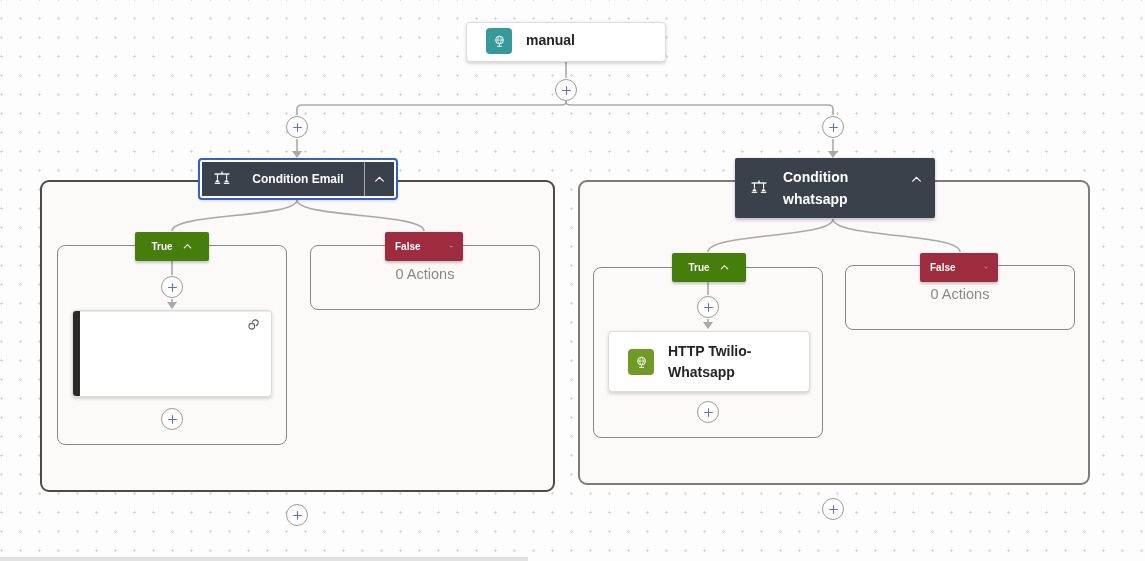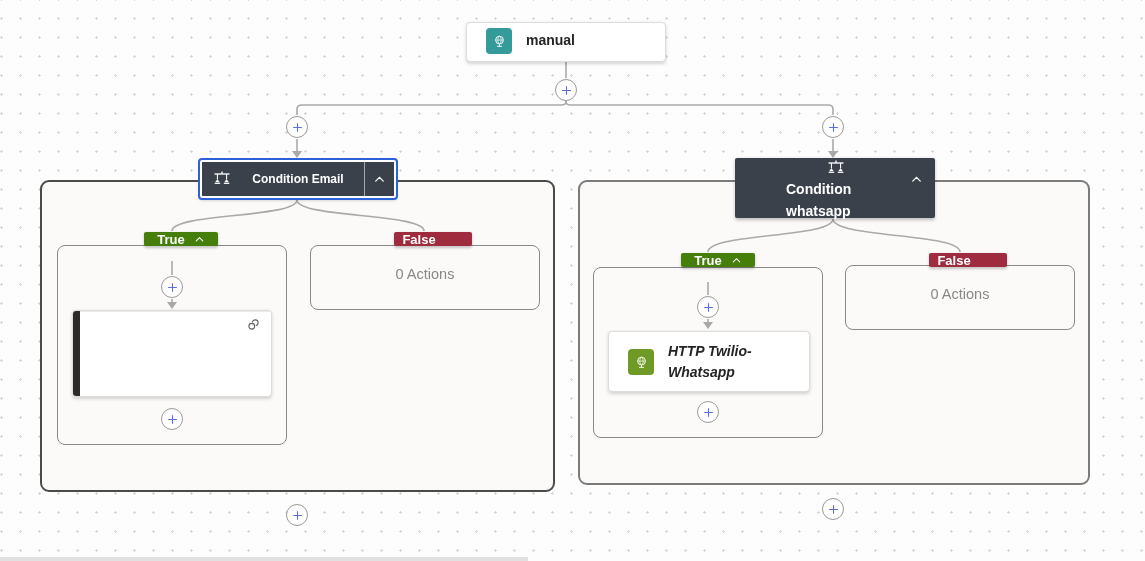--- a/index.html
+++ b/index.html
@@ -54,48 +54,48 @@
   #email-card { left:72px; top:310px; width:200px; height:87px; flex-direction:column; align-items:stretch; }
   #email-card .top-row { display:flex; align-items:center; padding:9px 10px 7px 12px; flex:1; }
   #email-card .footer {
     border-top:1px solid #edebe9; height:26px; display:flex; align-items:center;
     justify-content:flex-end; padding-right:10px;
   }
   #email-card .stripe-wrap { position:absolute; left:0; top:0; bottom:0; width:7px; background:#2b2a29; }
   #email-card .inner { margin-left:7px; display:flex; flex-direction:column; height:100%; }
 
   
-  #http-card { left:608px; top:331px; width:202px; height:61px;font-style:italic; }
+  #http-card { left:608px; top:331px; width:202px; height:61px; }
 
   
   .cond-header {
     position:absolute; background:#3a414b; color:#fff; display:flex; align-items:center;
     border-radius:2px; box-shadow:0 1.2px 3.6px rgba(0,0,0,.25); cursor:pointer;
   }
   #cond-email-header {
     left:200px; top:160px; width:196px; height:38px;
     border:2px solid #ffffff; outline:2px solid #2c62d9;
   }
   #cond-email-header .hdr-label { flex:1; text-align:center; font-size:12px; font-weight:bold; }
   #cond-email-header .chev-cell {
     width:30px; align-self:stretch; display:flex; align-items:center; justify-content:center;
     border-left:1px solid rgba(255,255,255,.55); cursor:pointer;
   }
-  #cond-whatsapp-header { left:735px; top:158px; width:200px; height:60px; padding:0 12px;flex-direction:column; }
+  #cond-whatsapp-header { left:735px; top:158px; width:200px; height:60px; padding:0 12px; }
   #cond-whatsapp-header .hdr-label { font-size:14px; font-weight:bold; width:112px; margin-left:14px; line-height:1.6; }
   #cond-whatsapp-header .chev-abs { position:absolute; right:12px; top:14px; cursor:pointer; }
 
   .cond-icon { width:20px; height:20px; flex:0 0 20px; margin-left:10px; }
   #cond-whatsapp-header .cond-icon { margin-left:2px; }
 
   
   .badge {
-    position:absolute; height:14px; border-radius:2px; color:#fff; display:flex;
-    align-items:center; justify-content:center; gap:9px; font-size:13px; font-weight:bold;
-    box-shadow:0 1.2px 3px rgba(0,0,0,.22); cursor:pointer; padding:0 10px;margin-left:9px;
+    position:absolute; height:29px; border-radius:2px; color:#fff; display:flex;
+    align-items:center; justify-content:center; gap:9px; font-size:10px; font-weight:bold;
+    box-shadow:0 1.2px 3px rgba(0,0,0,.22); cursor:pointer; padding:0 10px;
   }
   .badge-true  { background:#467e0b; }
   .badge-false { background:#9e2c3e;gap:28px; }
 
   .empty-label {
     position:absolute; color:#8a8886; font-size:14.5px; text-align:center; width:230px;
   }
 
   
   .plus-btn {

